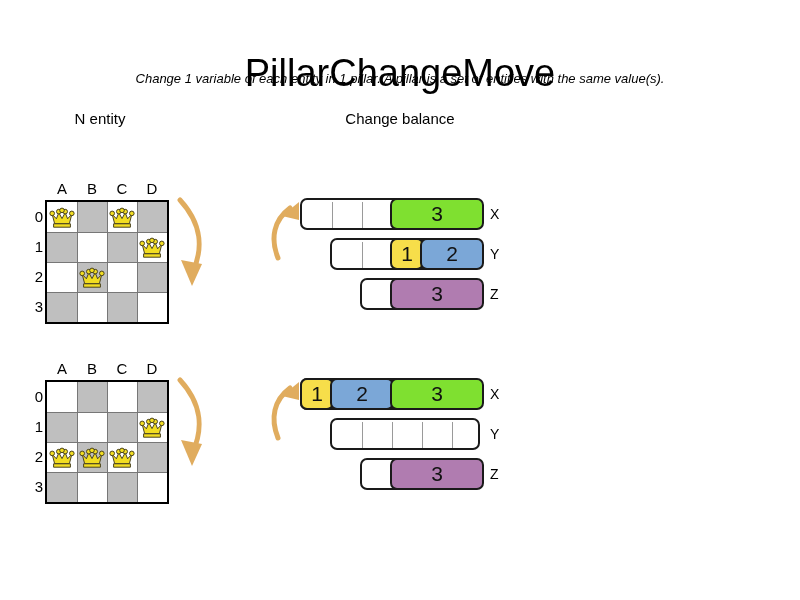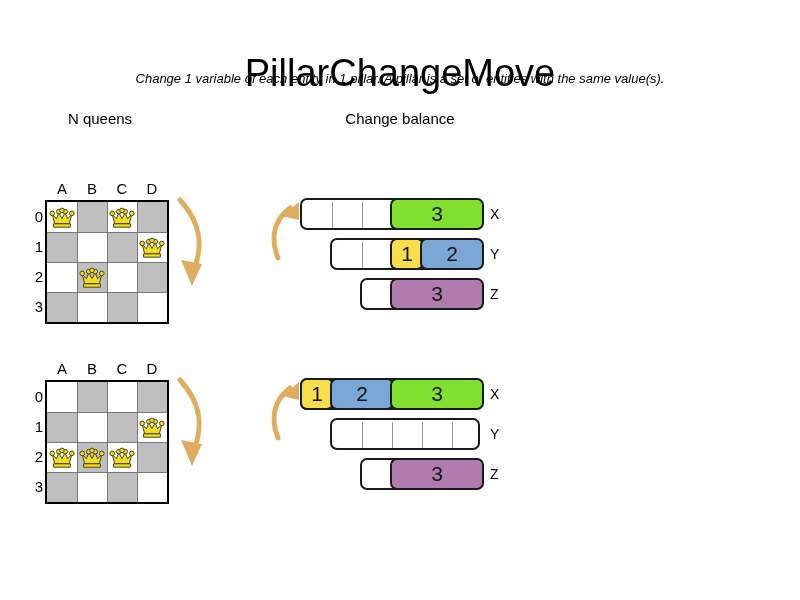--- a/index.html
+++ b/index.html
@@ -156,21 +156,21 @@
   #arrow-board-after  { left: 168px; top: 366px; }
   #arrow-bar-before   { left: 266px; top: 194px; }
   #arrow-bar-after    { left: 266px; top: 374px; }
 </style>
 </head>
 <body>
 
 <h1 id="title">PillarChangeMove</h1>
 <div id="subtitle">Change 1 variable of each entity in 1 pillar. A pillar is a set of entities with the same value(s).</div>
 
-<div class="section-caption" id="caption-nqueens">N queens</div>
+<div class="section-caption" id="caption-nqueens">N entity</div>
 <div class="section-caption" id="caption-cloud">Change balance</div>
 
 <div class="board-block" id="board-block-before">
   <div class="board" id="board-before">
       <div class="col-label" style="left: 0px;">A</div>
       <div class="col-label" style="left: 30px;">B</div>
       <div class="col-label" style="left: 60px;">C</div>
       <div class="col-label" style="left: 90px;">D</div>
       <div class="row-label" style="top: 0px;">0</div>
       <div class="row-label" style="top: 30px;">1</div>

